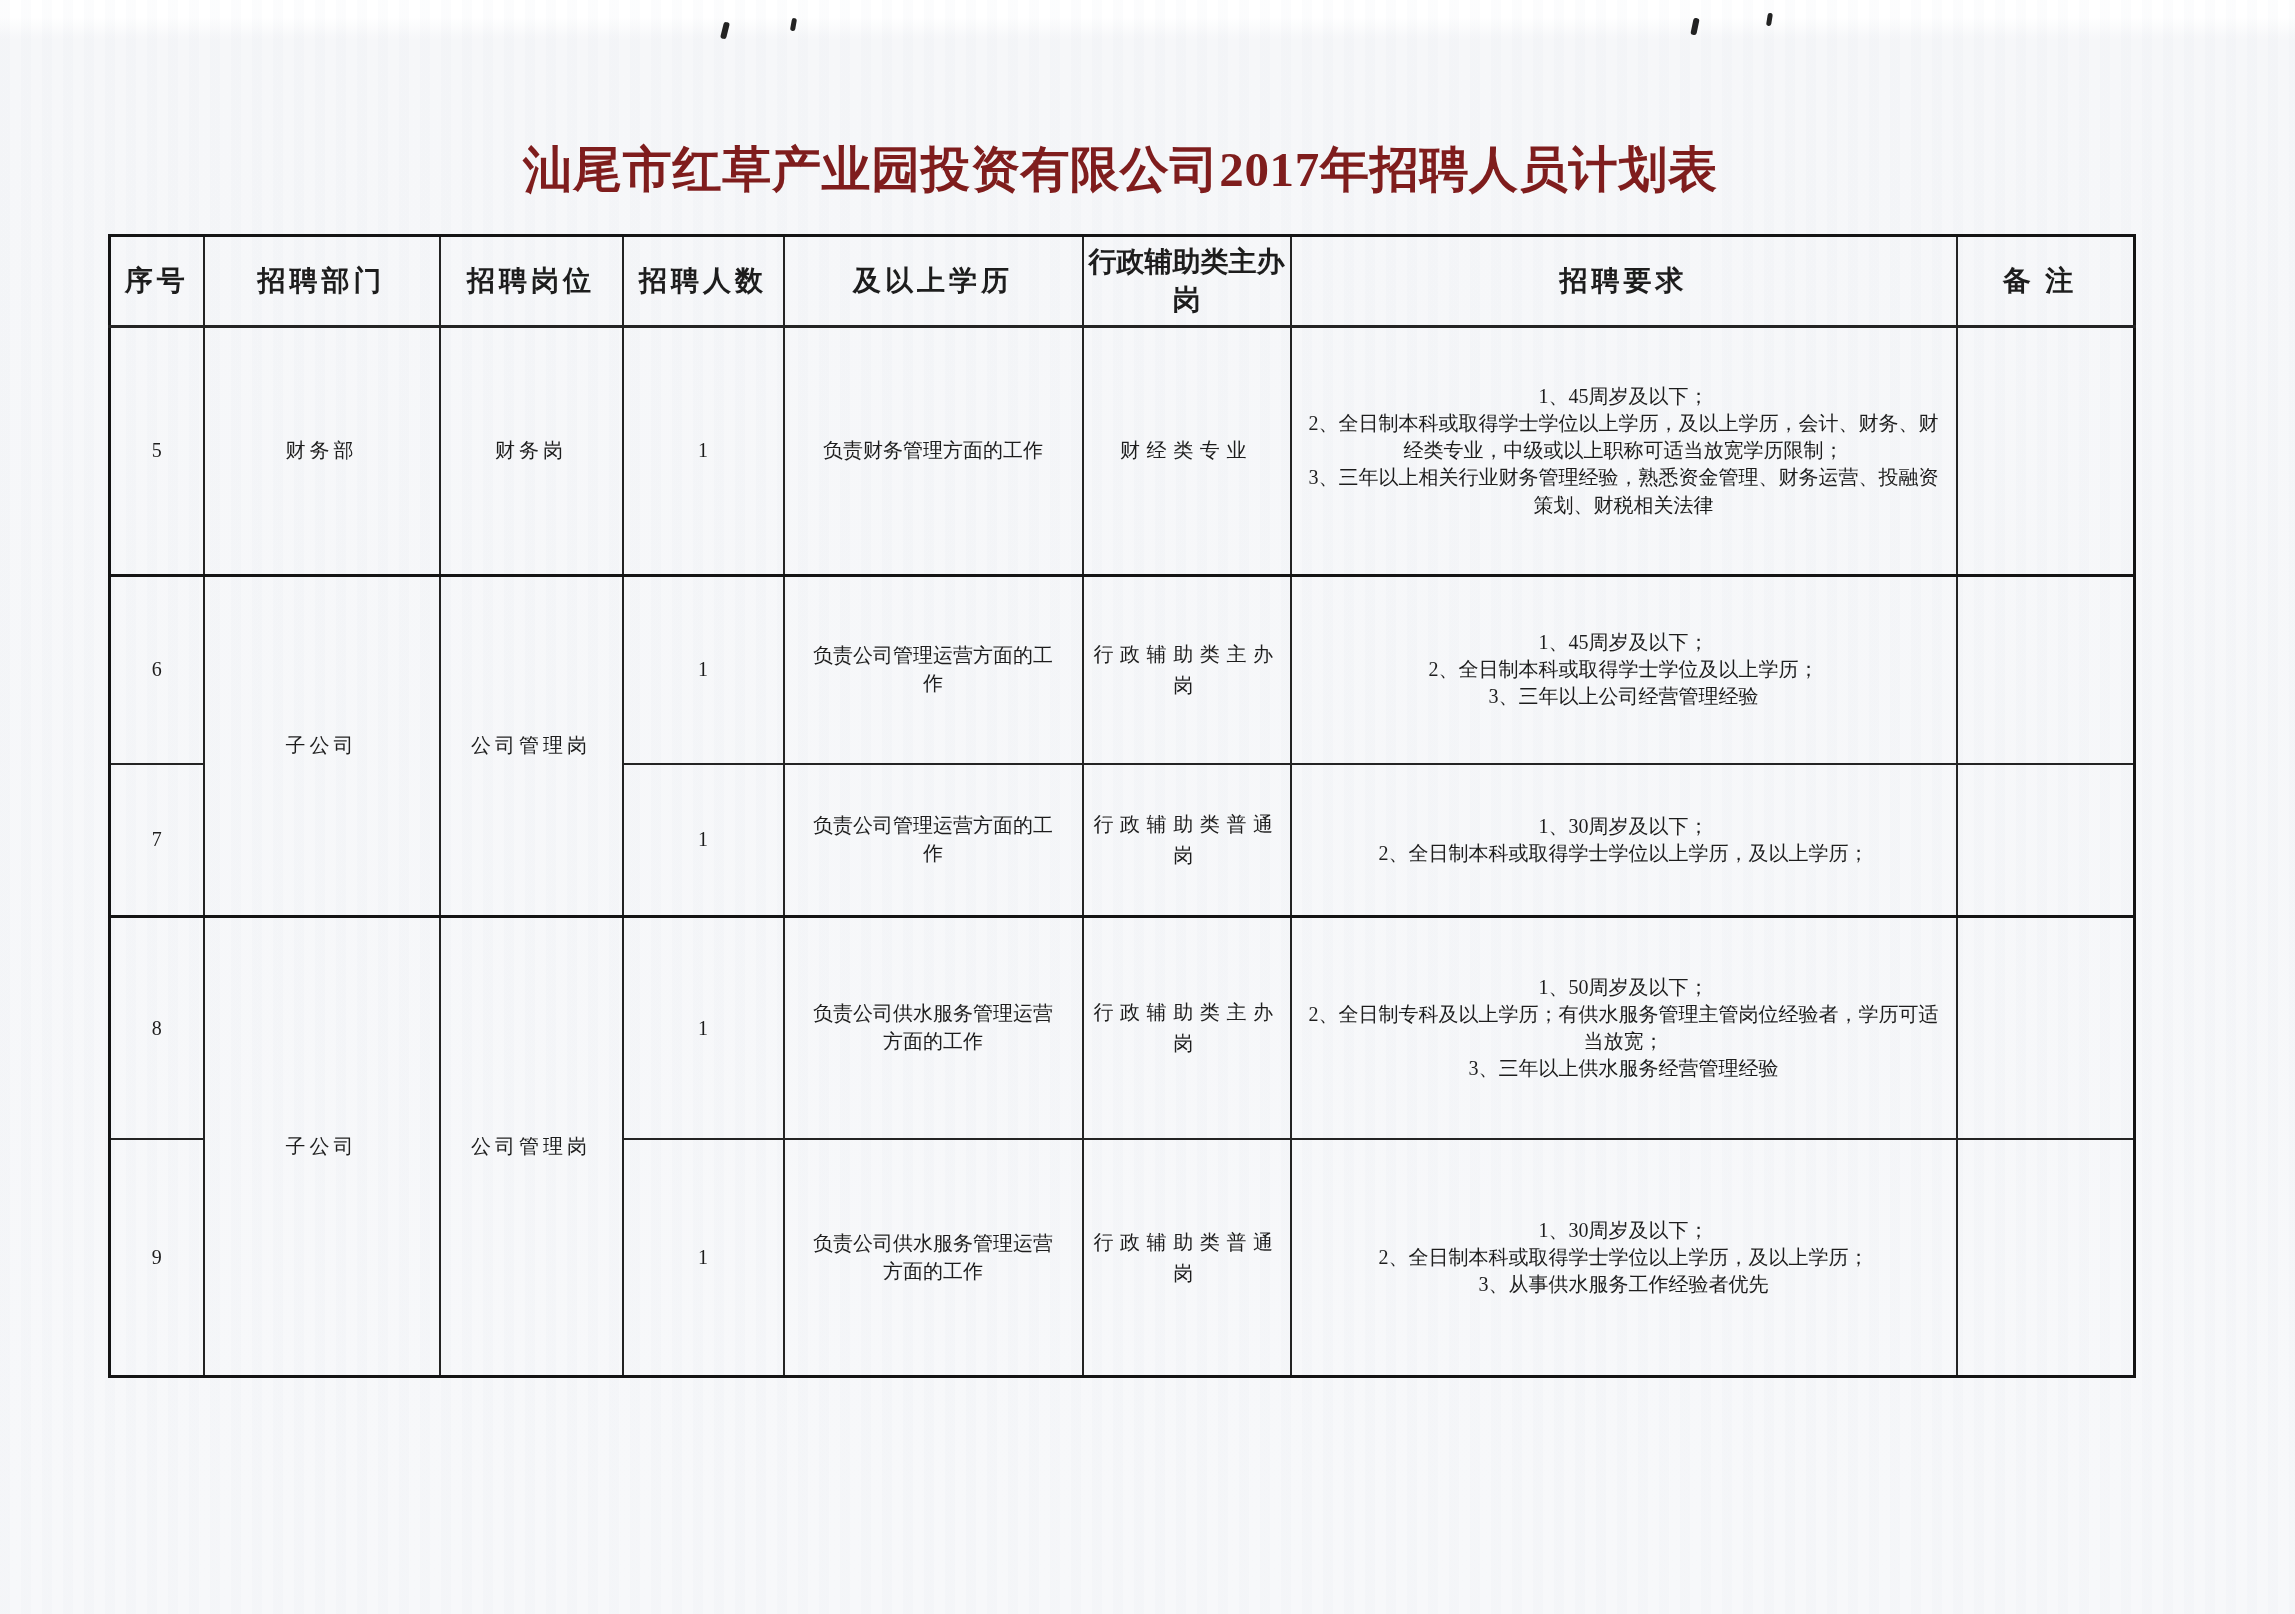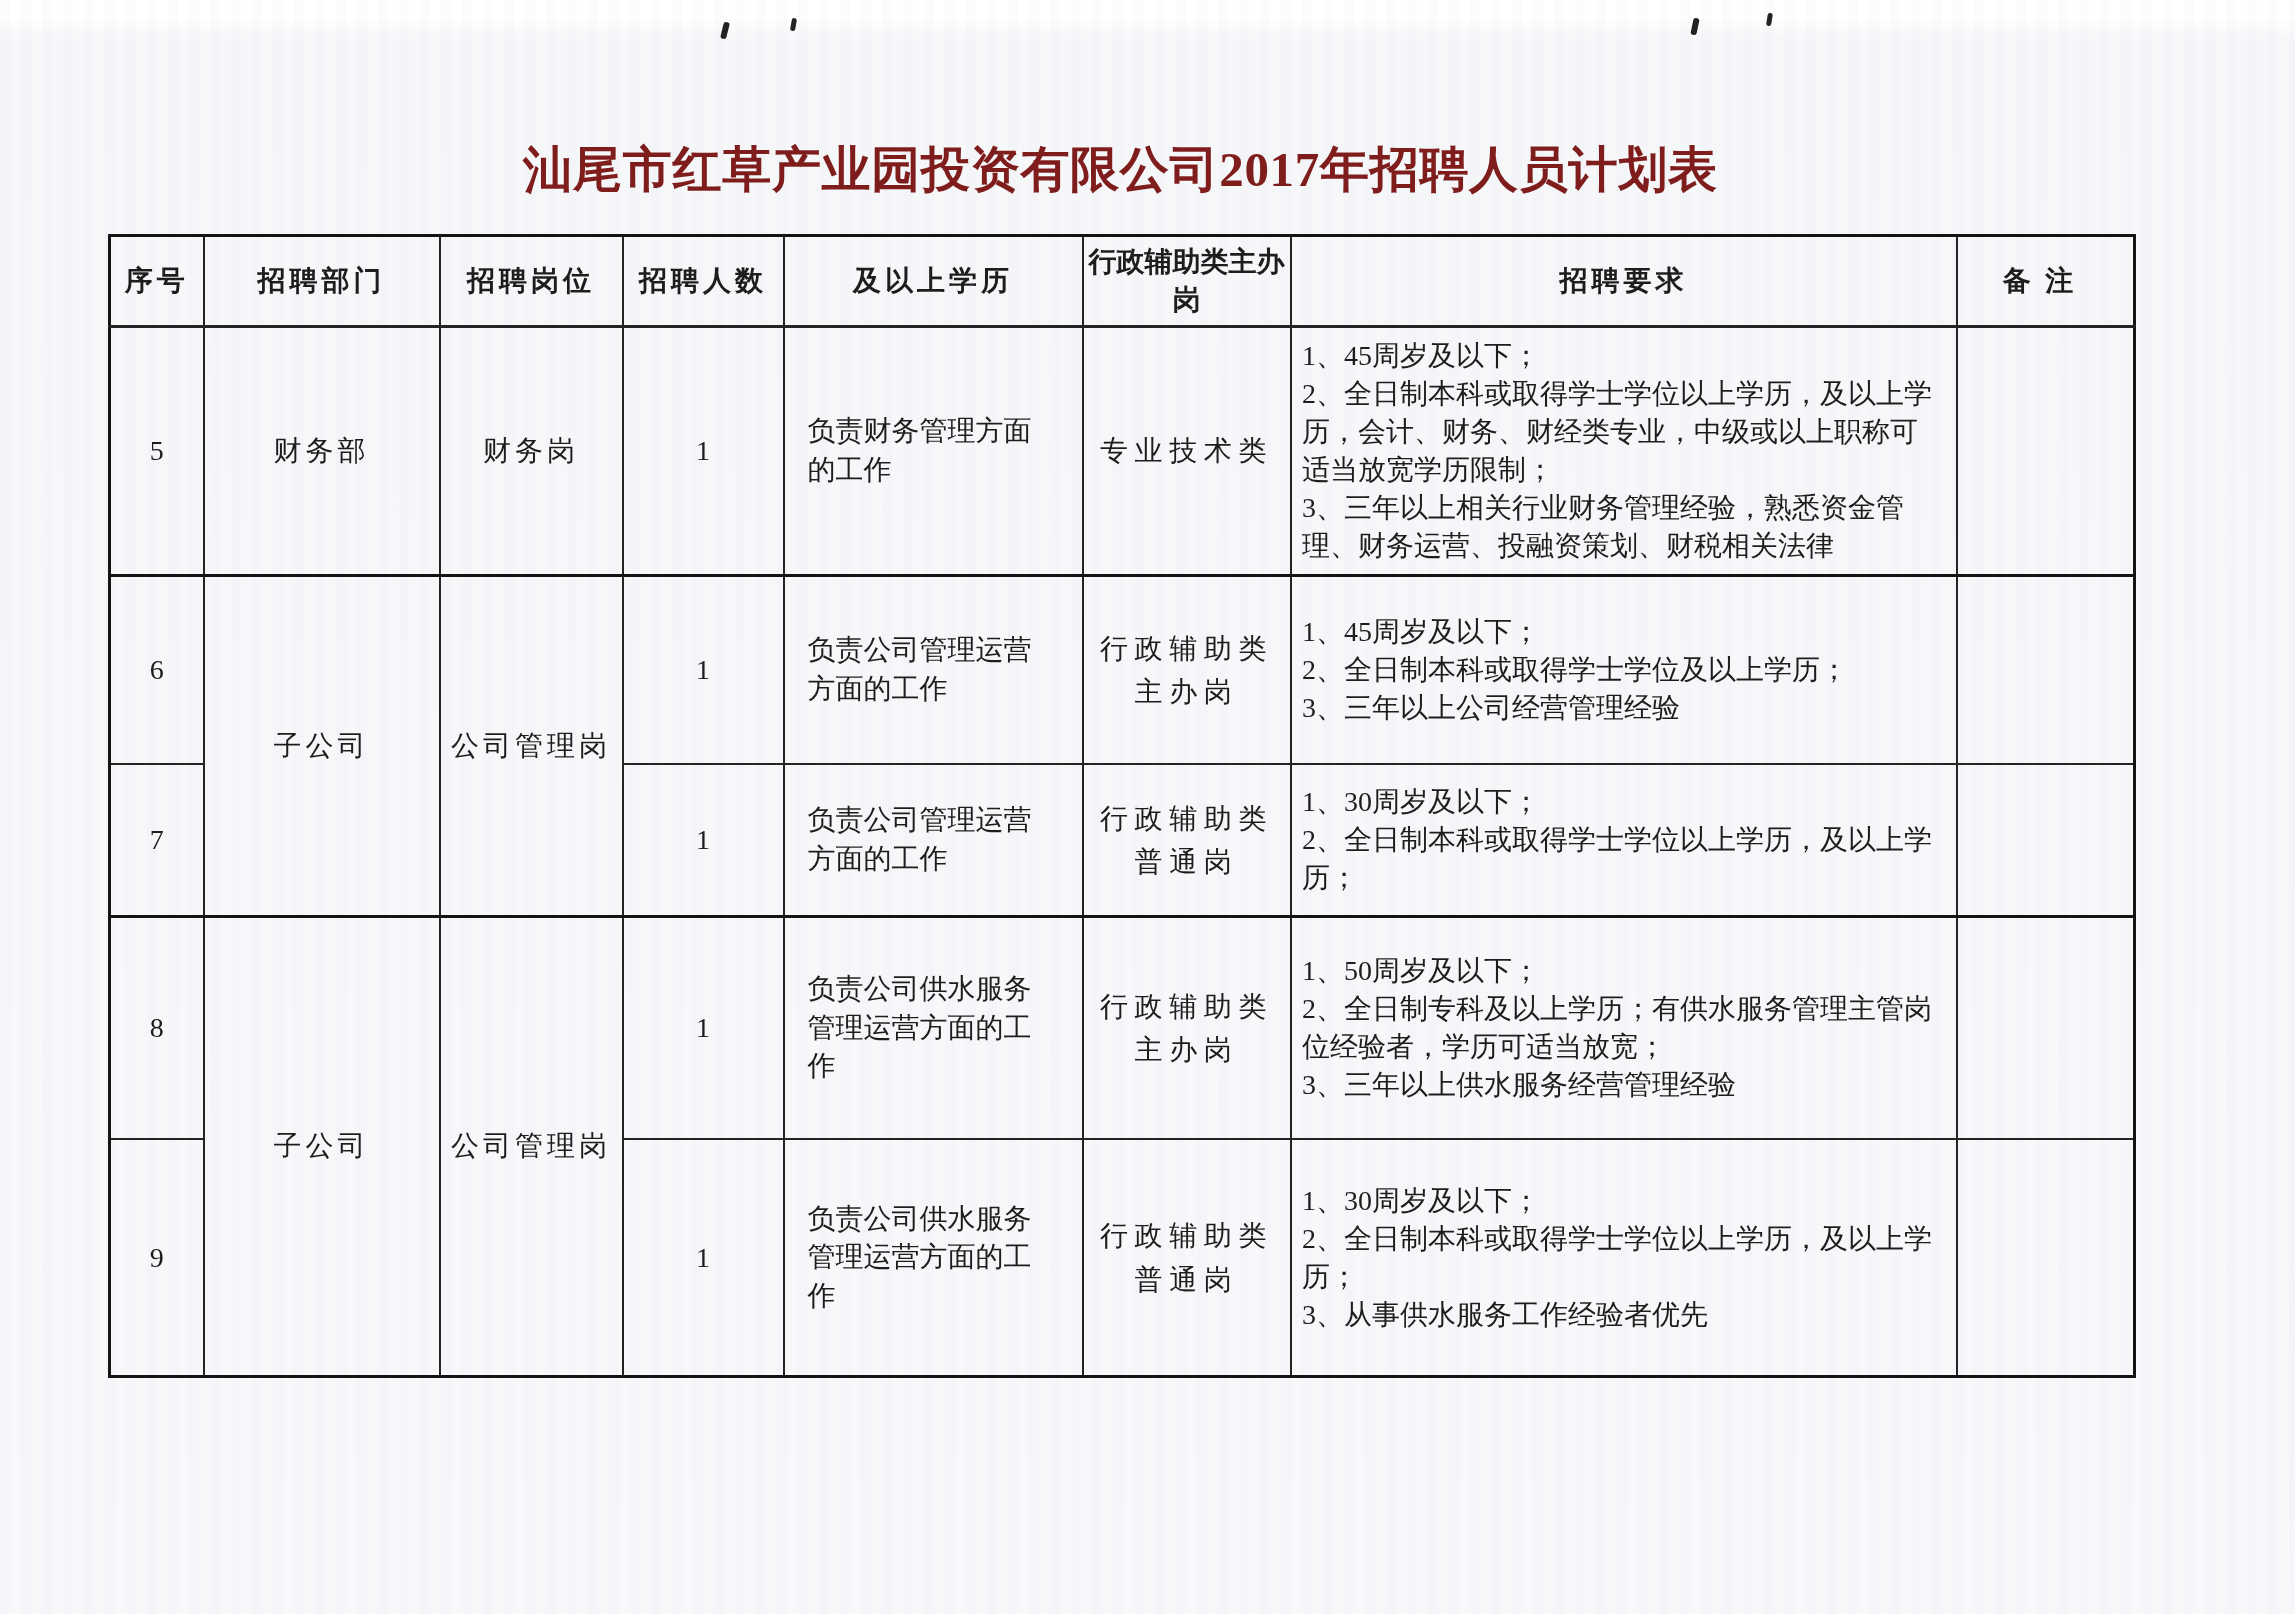--- a/index.html
+++ b/index.html
@@ -52,21 +52,21 @@
   }
   .sheet thead th {
     height: 86px;
     font-size: 28px; font-weight: bold;
     text-align: center;
     letter-spacing: 4px;
     border-bottom-width: 3.3px;
   }
   .sheet thead th.th-cat { letter-spacing: 0; }
   .sheet thead th.th-note { letter-spacing: 14.5px; }
-  .sheet tbody td { font-size: 28px; }
+  .sheet tbody td { font-size: 20px; text-align: center; }
 
   .cc { text-align: center; letter-spacing: 4px; }
   .num { text-align: center; letter-spacing: 0; }
   .duty { text-align: left; padding: 0 23px; line-height: 1.38; }
   .cat  { text-align: center; padding: 0 1.3px; line-height: 1.55; letter-spacing: 6.6px; }
   .req  { text-align: left; padding: 5.3px 10.5px; line-height: 1.36; white-space: pre-line; }
   .note { }
 
   tr.r5 > td { height: 235px; }
   tr.r6 > td { height: 176px; }
@@ -110,21 +110,21 @@
       <th class="th-note">备注</th>
     </tr>
   </thead>
   <tbody>
     <tr class="r5">
       <td class="num">5</td>
       <td class="cc">财务部</td>
       <td class="cc">财务岗</td>
       <td class="num">1</td>
       <td class="duty">负责财务管理方面的工作</td>
-      <td class="cat">专业技术类</td>
+      <td class="cat">财经类专业</td>
       <td class="req">1、45周岁及以下；
 2、全日制本科或取得学士学位以上学历，及以上学历，会计、财务、财经类专业，中级或以上职称可适当放宽学历限制；
 3、三年以上相关行业财务管理经验，熟悉资金管理、财务运营、投融资策划、财税相关法律</td>
       <td class="note"></td>
     </tr>
     <tr class="r6">
       <td class="num">6</td>
       <td class="cc span-bottom-thick" rowspan="2">子公司</td>
       <td class="cc span-bottom-thick" rowspan="2">公司管理岗</td>
       <td class="num">1</td>

